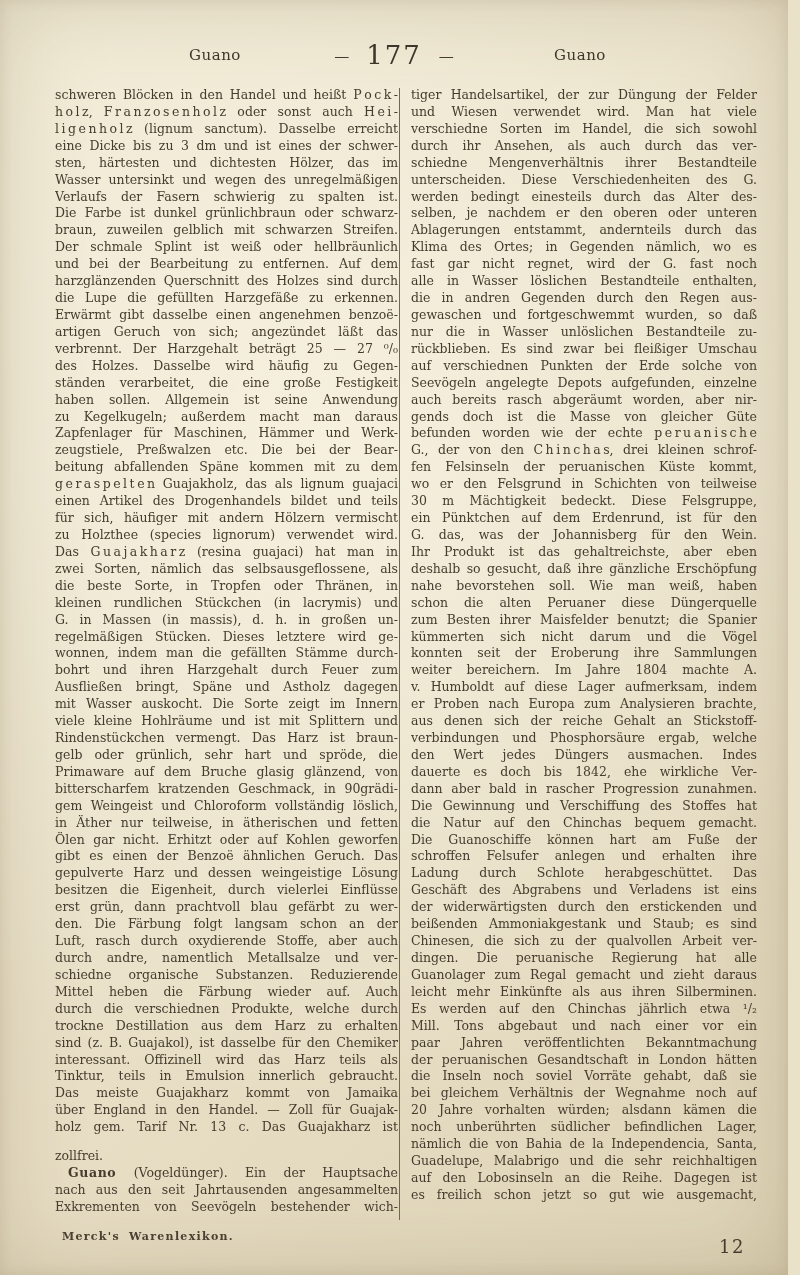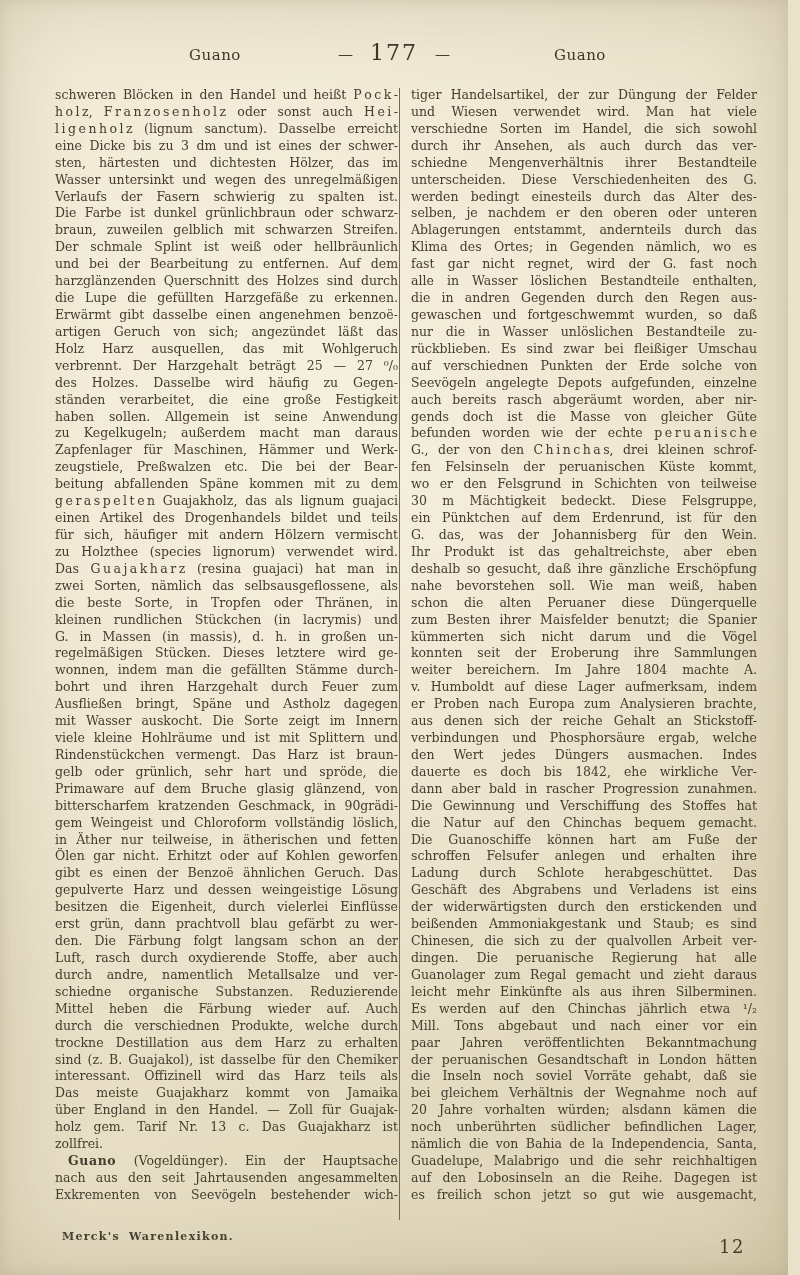--- a/index.html
+++ b/index.html
@@ -23,35 +23,35 @@
     position: absolute; top: 46px;
     font-size: 15px; letter-spacing: 0.5px; color: #3e362a;
   }
   .hdr .col-title.left  { left: 155px; width: 120px; text-align: center; }
   .hdr .col-title.right { left: 520px; width: 120px; text-align: center; }
   .hdr .center-group {
     position: absolute; top: 40px; left: 50%; transform: translateX(-50%);
     display: flex; align-items: center; gap: 17px; color: #3e362a;
   }
   .hdr .dash { font-size: 15px; position: relative; top: 1px; }
-  .hdr .pageno { font-size: 22px; letter-spacing: 2px; }
+  .hdr .pageno { font-size: 26px; letter-spacing: 2px; }
   .divider {
     position: absolute; left: 399px; top: 88px;
     width: 1px; height: 1132px; background: #6f6752;
   }
   .col { position: absolute; top: 87px; }
   .col.left  { left: 55px;  width: 343px; }
   .col.right { left: 411px; width: 346px; }
   .line {
     height: 16.93px; line-height: 16.93px;
     font-size: 12.5px;
     text-align: justify; text-align-last: justify;
     overflow: hidden; white-space: normal;
   }
-  .line.par-end { text-align-last: left; }
+  .line.par-end { text-align-last: left; margin-top: 12px; }
   .line.indent { text-indent: 13px; }
   .line b { font-weight: bold; letter-spacing: 0.6px; }
   .ftr-imprint {
     position: absolute; left: 62px; top: 1230px;
     font-size: 11px; font-weight: bold;
     letter-spacing: 1.3px; word-spacing: 4px; color: #4a4132;
   }
   .ftr-sheet {
     position: absolute; left: 719px; top: 1236px;
     font-size: 18px; letter-spacing: 1.5px; color: #453c2e;
@@ -83,21 +83,20 @@
       <div class="line">Wasser untersinkt und wegen des unregelmäßigen</div>
       <div class="line">Verlaufs der Fasern schwierig zu spalten ist.</div>
       <div class="line">Die Farbe ist dunkel grünlichbraun oder schwarz-</div>
       <div class="line">braun, zuweilen gelblich mit schwarzen Streifen.</div>
       <div class="line">Der schmale Splint ist weiß oder hellbräunlich</div>
       <div class="line">und bei der Bearbeitung zu entfernen. Auf dem</div>
       <div class="line">harzglänzenden Querschnitt des Holzes sind durch</div>
       <div class="line">die Lupe die gefüllten Harzgefäße zu erkennen.</div>
       <div class="line">Erwärmt gibt dasselbe einen angenehmen benzoë-</div>
       <div class="line">artigen Geruch von sich; angezündet läßt das</div>
-      <div class="line">Holz Harz ausquellen, das mit Wohlgeruch</div>
       <div class="line">verbrennt. Der Harzgehalt beträgt 25 — 27 ⁰/₀</div>
       <div class="line">des Holzes. Dasselbe wird häufig zu Gegen-</div>
       <div class="line">ständen verarbeitet, die eine große Festigkeit</div>
       <div class="line">haben sollen. Allgemein ist seine Anwendung</div>
       <div class="line">zu Kegelkugeln; außerdem macht man daraus</div>
       <div class="line">Zapfenlager für Maschinen, Hämmer und Werk-</div>
       <div class="line">zeugstiele, Preßwalzen etc. Die bei der Bear-</div>
       <div class="line">beitung abfallenden Späne kommen mit zu dem</div>
       <div class="line">g e r a s p e l t e n Guajakholz, das als lignum guajaci</div>
       <div class="line">einen Artikel des Drogenhandels bildet und teils</div>
@@ -127,20 +126,21 @@
       <div class="line">erst grün, dann prachtvoll blau gefärbt zu wer-</div>
       <div class="line">den. Die Färbung folgt langsam schon an der</div>
       <div class="line">Luft, rasch durch oxydierende Stoffe, aber auch</div>
       <div class="line">durch andre, namentlich Metallsalze und ver-</div>
       <div class="line">schiedne organische Substanzen. Reduzierende</div>
       <div class="line">Mittel heben die Färbung wieder auf. Auch</div>
       <div class="line">durch die verschiednen Produkte, welche durch</div>
       <div class="line">trockne Destillation aus dem Harz zu erhalten</div>
       <div class="line">sind (z. B. Guajakol), ist dasselbe für den Chemiker</div>
       <div class="line">interessant. Offizinell wird das Harz teils als</div>
+      <div class="line">Tinktur, teils in Emulsion innerlich gebraucht.</div>
       <div class="line">Das meiste Guajakharz kommt von Jamaika</div>
       <div class="line">über England in den Handel. — Zoll für Guajak-</div>
       <div class="line">holz gem. Tarif Nr. 13 c. Das Guajakharz ist</div>
       <div class="line par-end">zollfrei.</div>
       <div class="line indent"><b>Guano</b> (Vogeldünger). Ein der Hauptsache</div>
       <div class="line">nach aus den seit Jahrtausenden angesammelten</div>
       <div class="line">Exkrementen von Seevögeln bestehender wich-</div>
     </div>
 
   <div class="col right">

